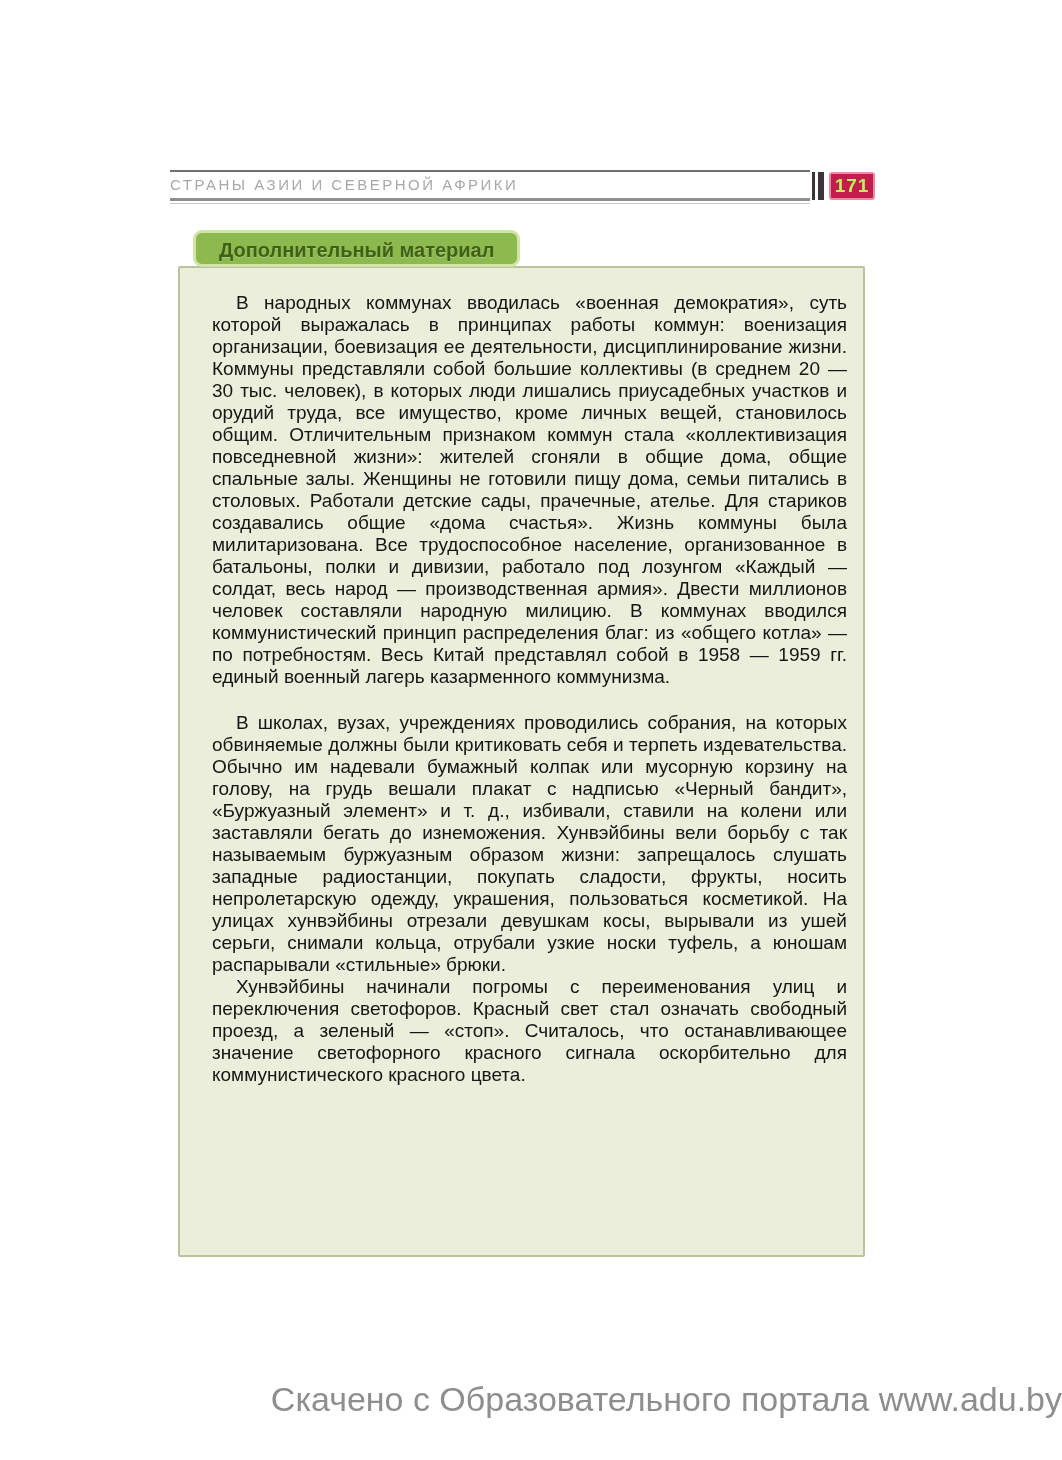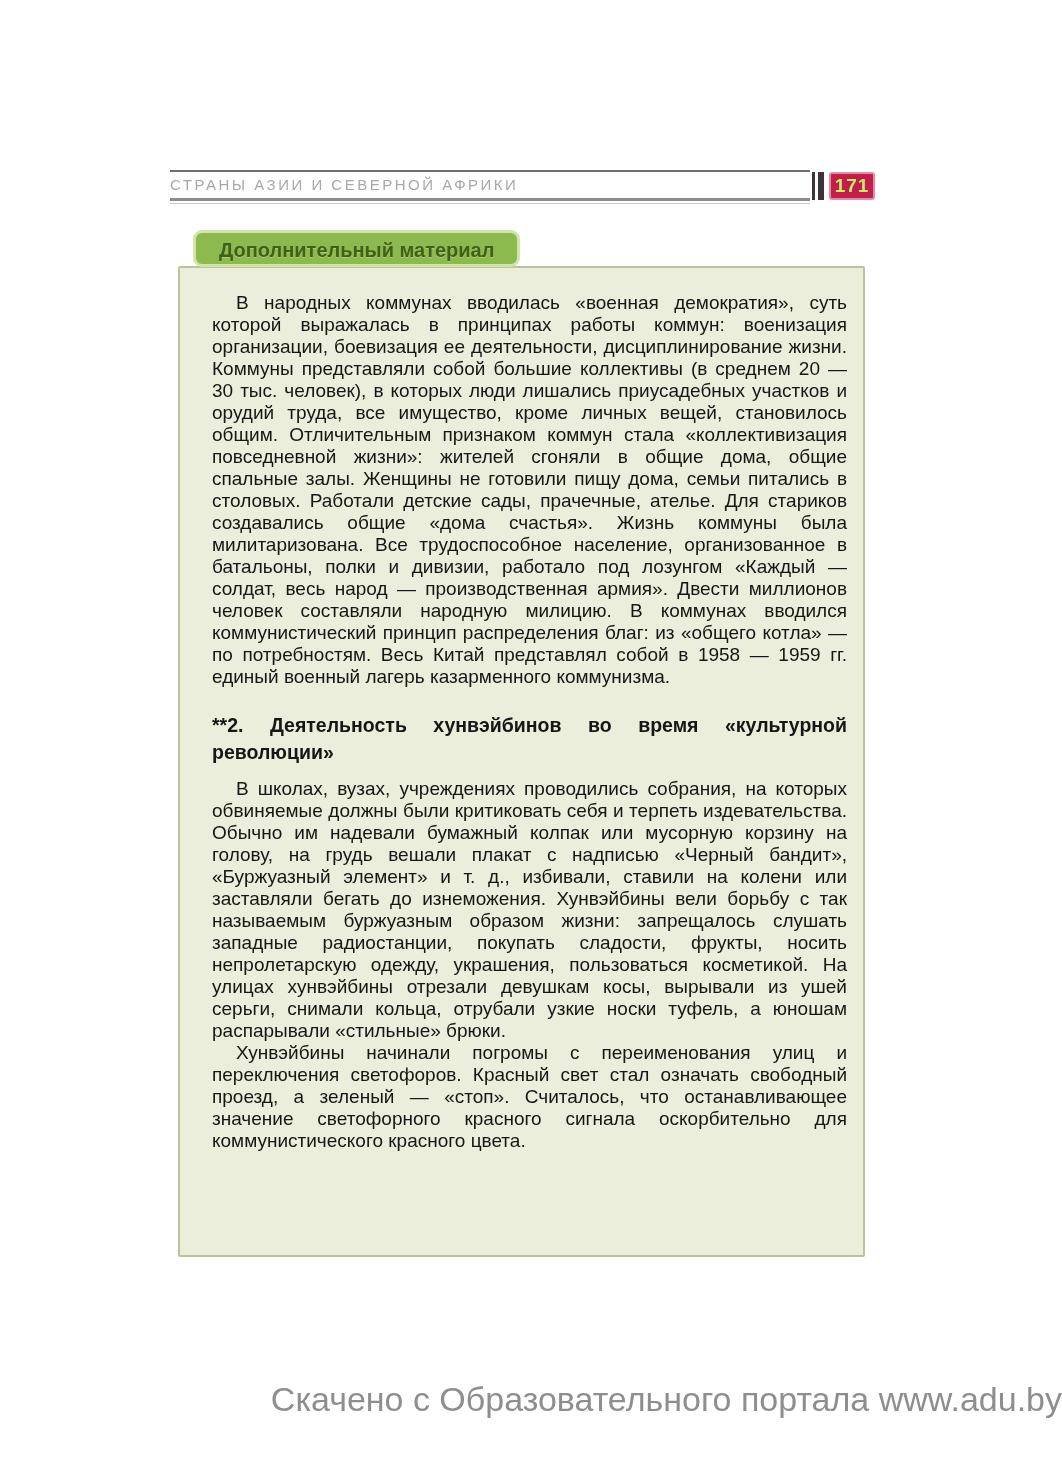--- a/index.html
+++ b/index.html
@@ -133,20 +133,19 @@
 </div>
 
 <div class="material-tab">Дополнительный материал</div>
 
 <div class="content-box">
   <div class="sections">
       <section>
         <p class="body-par">В народных коммунах вводилась «военная демократия», суть которой выражалась в принципах работы коммун: военизация организации, боевизация ее деятельности, дисциплинирование жизни. Коммуны представляли собой большие коллективы (в среднем 20 — 30 тыс. человек), в которых люди лишались приусадебных участков и орудий труда, все имущество, кроме личных вещей, становилось общим. Отличительным признаком коммун стала «коллективизация повседневной жизни»: жителей сгоняли в общие дома, общие спальные залы. Женщины не готовили пищу дома, семьи питались в столовых. Работали детские сады, прачечные, ателье. Для стариков создавались общие «дома счастья». Жизнь коммуны была милитаризована. Все трудоспособное население, организованное в батальоны, полки и дивизии, работало под лозунгом «Каждый — солдат, весь народ — производственная армия». Двести миллионов человек составляли народную милицию. В коммунах вводился коммунистический принцип распределения благ: из «общего котла» — по потребностям. Весь Китай представлял собой в 1958 — 1959 гг. единый военный лагерь казарменного коммунизма.</p>
       </section>
       <section>
-        <h3 class="sec-heading">**2. Деятельность хунвэйбинов во время «культурной революции»</h3>
         <p class="body-par">В школах, вузах, учреждениях проводились собрания, на которых обвиняемые должны были критиковать себя и терпеть издевательства. Обычно им надевали бумажный колпак или мусорную корзину на голову, на грудь вешали плакат с надписью «Черный бандит», «Буржуазный элемент» и т. д., избивали, ставили на колени или заставляли бегать до изнеможения. Хунвэйбины вели борьбу с так называемым буржуазным образом жизни: запрещалось слушать западные радиостанции, покупать сладости, фрукты, носить непролетарскую одежду, украшения, пользоваться косметикой. На улицах хунвэйбины отрезали девушкам косы, вырывали из ушей серьги, снимали кольца, отрубали узкие носки туфель, а юношам распарывали «стильные» брюки.</p>
         <p class="body-par">Хунвэйбины начинали погромы с переименования улиц и переключения светофоров. Красный свет стал означать свободный проезд, а зеленый — «стоп». Считалось, что останавливающее значение светофорного красного сигнала оскорбительно для коммунистического красного цвета.</p>
       </section>
     </div>
 </div>
 
 <div class="watermark-footer">Скачено с Образовательного портала www.adu.by</div>
 
 </body></html>

